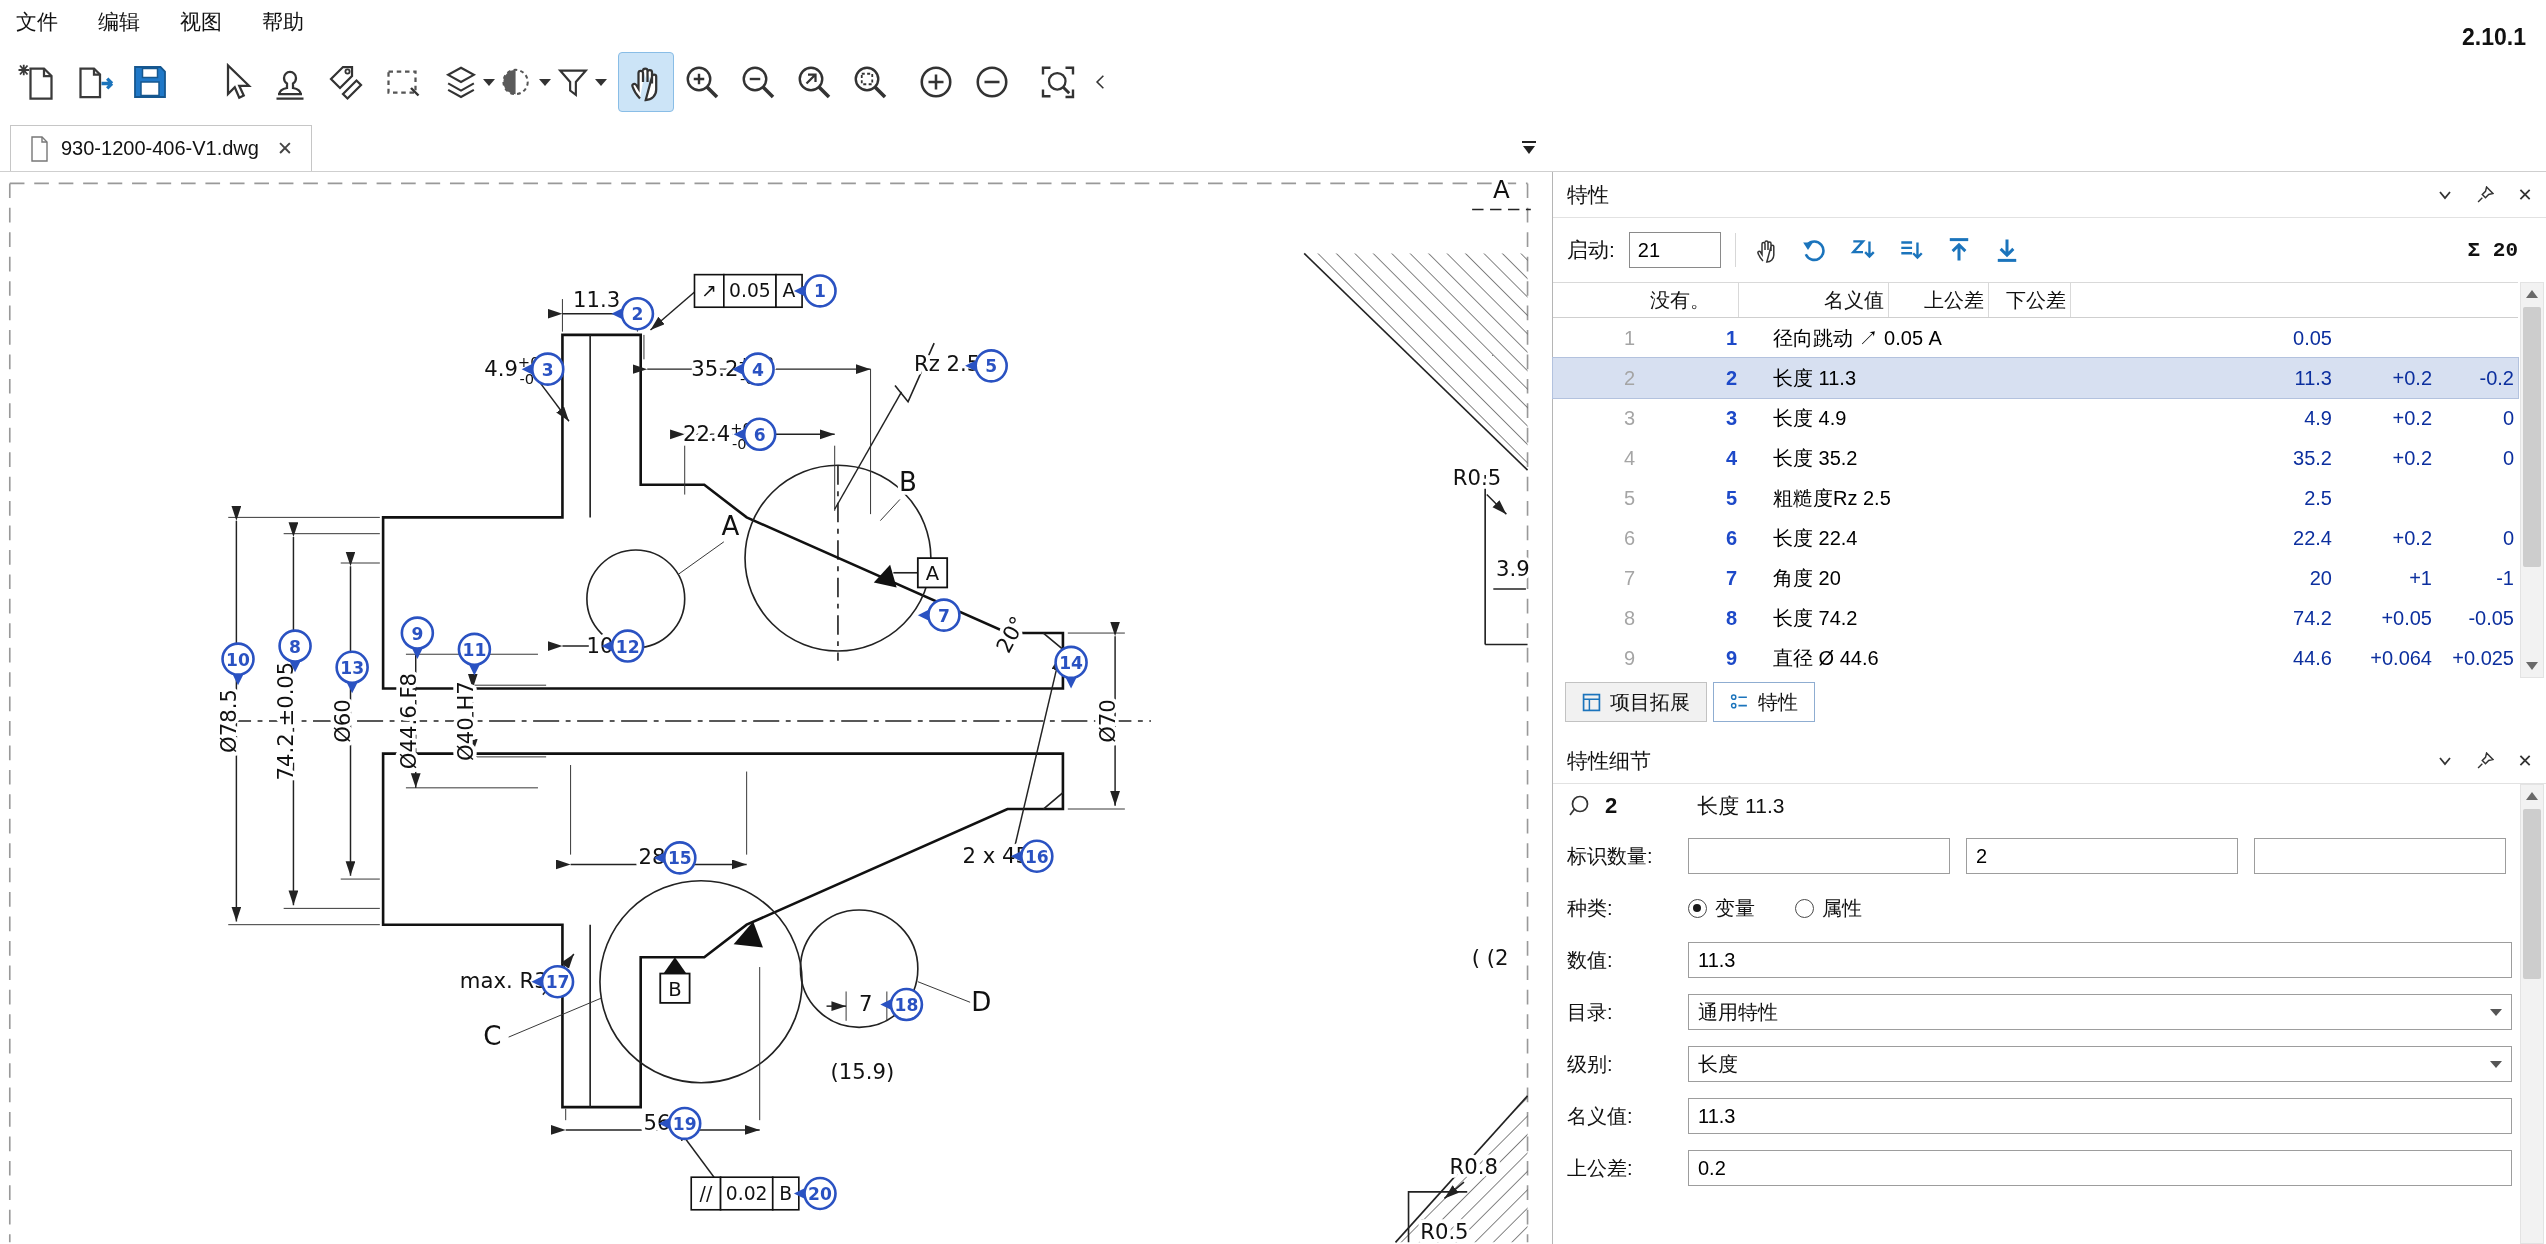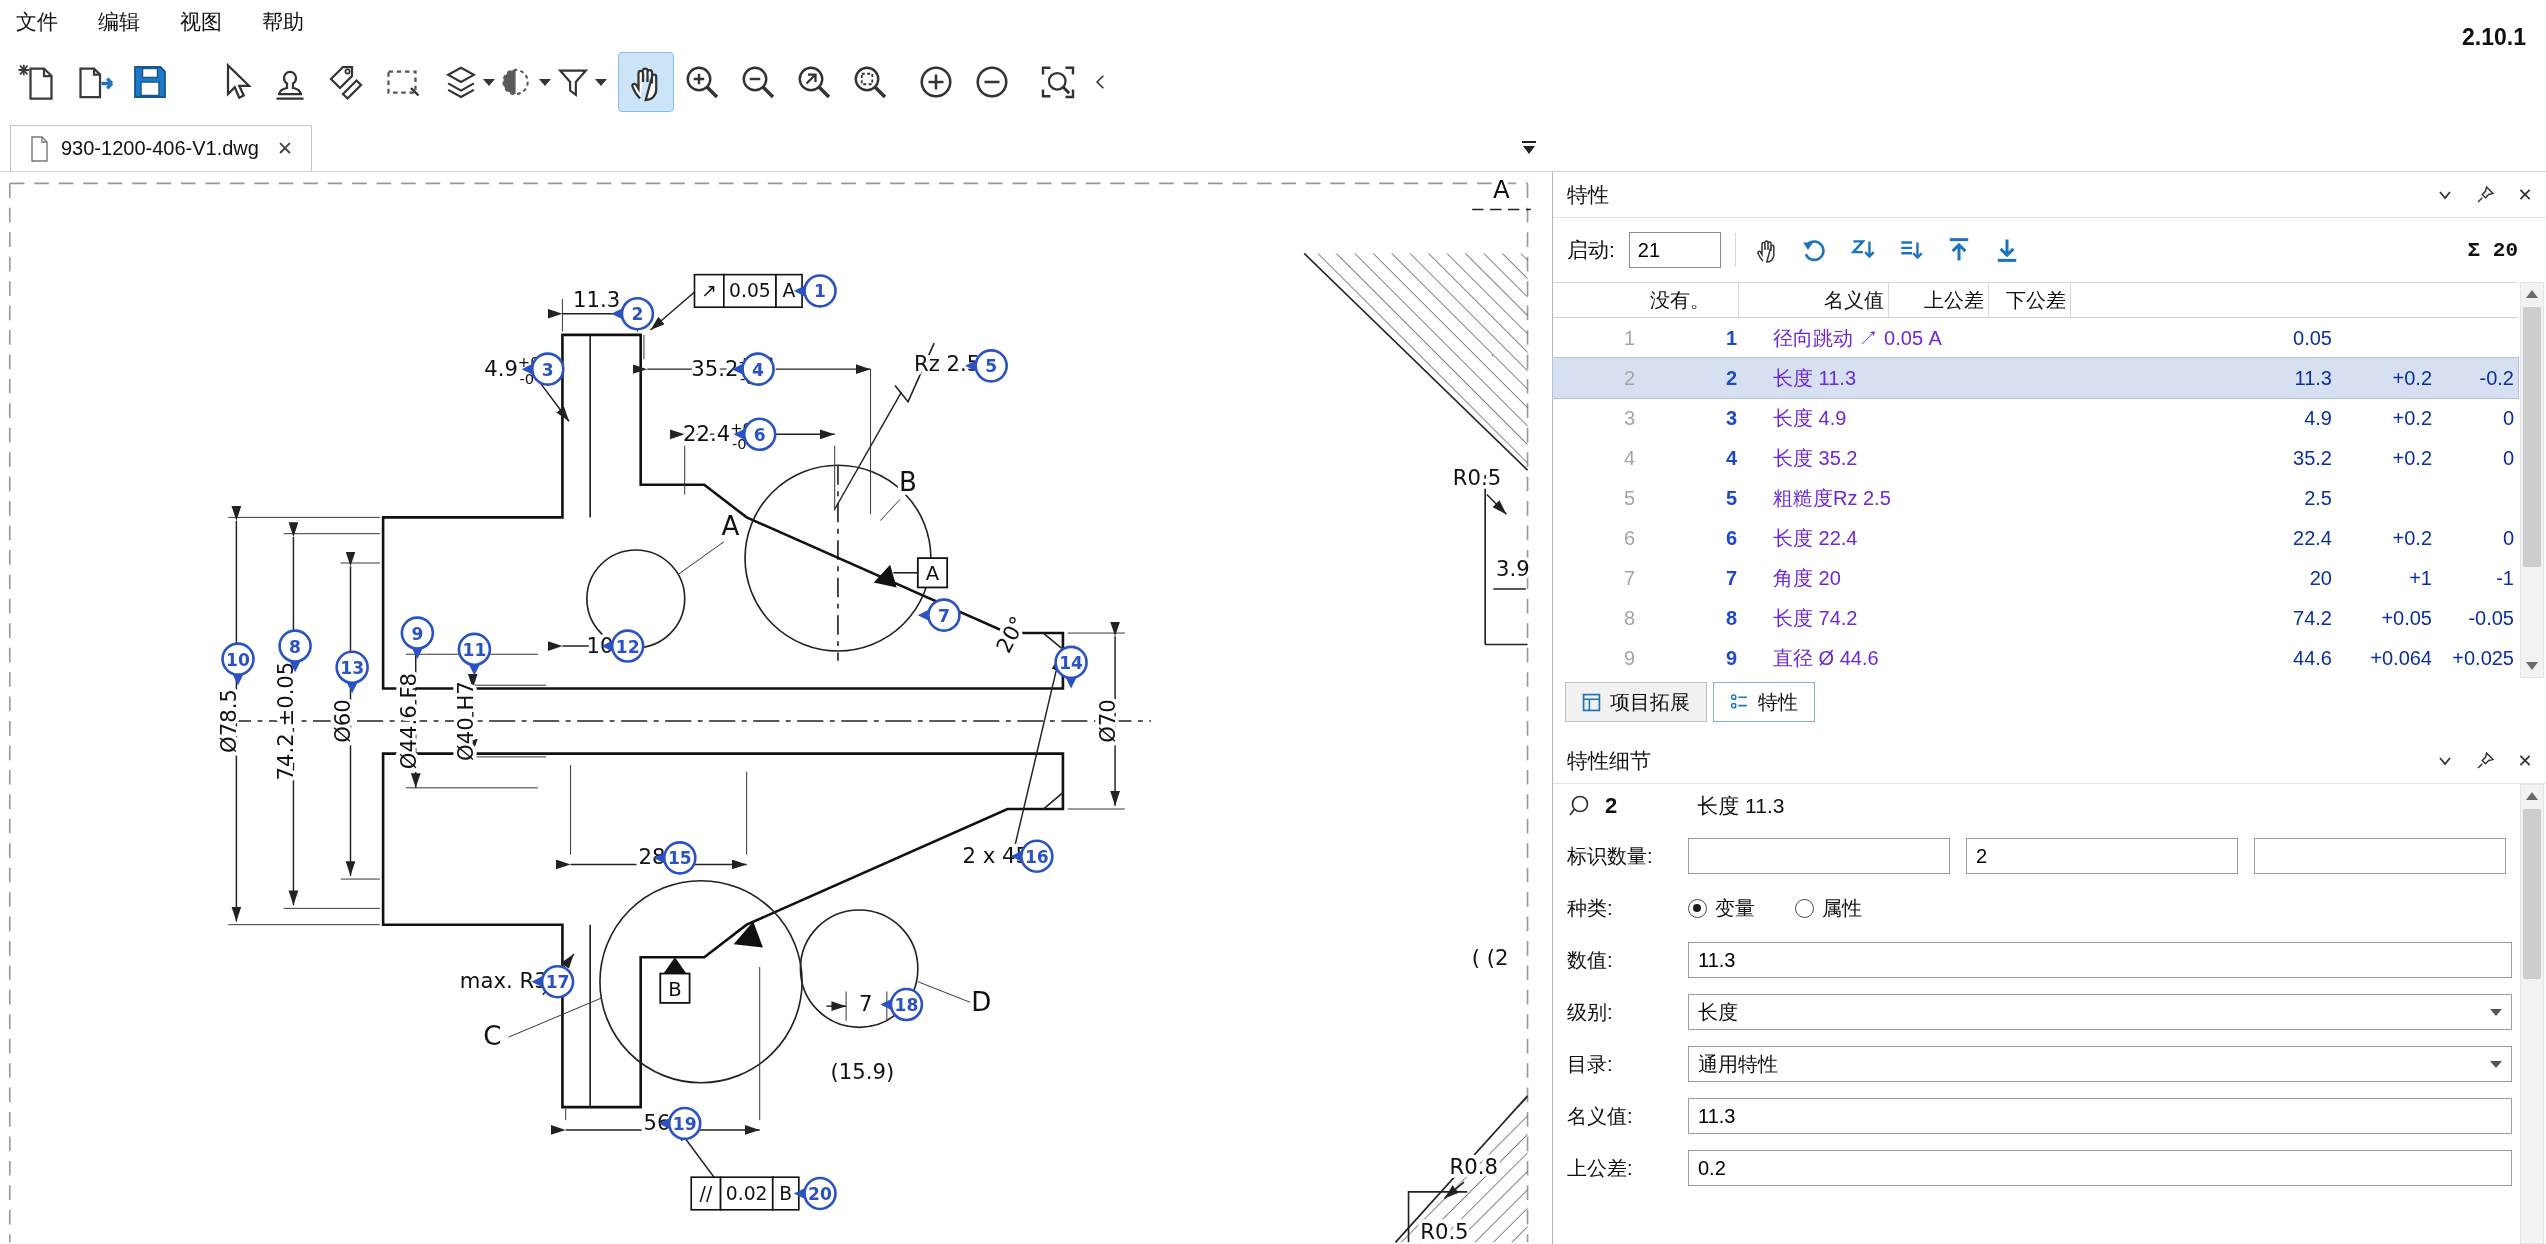--- a/index.html
+++ b/index.html
@@ -52,21 +52,21 @@
   .h-no{width:186px;justify-content:flex-end;padding-right:28px;}
   .h-title{flex:1;padding-left:34px;}
   .h-nom{width:150px;justify-content:flex-end;padding-right:4px;}
   .h-up{width:100px;justify-content:flex-end;padding-right:4px;}
   .h-low{width:82px;justify-content:flex-end;padding-right:4px;font-family:Liberation Serif, serif;}
   .trows{margin-right:28px;}
   .trow{display:flex;align-items:center;height:40px;font-size:20px;}
   .trow.selected{background:#d7e0f1;outline:1px solid #b3c2de;}
   .c-idx{width:90px;text-align:right;color:#a5a5a5;padding-right:8px;}
   .c-no{width:96px;text-align:right;color:#1d49c8;font-weight:bold;padding-right:2px;}
-  .c-title{flex:1;padding-left:34px;color:#6d28d9;white-space:nowrap;overflow:hidden;}
+  .c-title{flex:1;padding-left:34px;color:#000000;white-space:nowrap;overflow:hidden;}
   .c-nom,.c-up,.c-low{text-align:right;color:#0c2f9e;padding-right:4px;}
   .c-nom{width:150px;} .c-up{width:100px;} .c-low{width:82px;}
   
   .vscroll{position:absolute;top:0;right:2px;width:24px;background:#f2f2f2;
     border:1px solid #e3e3e3;}
   .vbtn{height:22px;display:flex;align-items:center;justify-content:center;}
   .tri-up{width:0;height:0;border-left:6px solid transparent;border-right:6px solid transparent;
     border-bottom:8px solid #6a6a6a;}
   .tri-down{width:0;height:0;border-left:6px solid transparent;border-right:6px solid transparent;
     border-top:8px solid #6a6a6a;}
@@ -726,30 +726,30 @@
             <span class="radio checked"></span>
             <span class="rlbl">变量</span>
             <span class="radio"></span>
             <span class="rlbl">属性</span>
           </div>
           <div class="frow">
             <span class="flabel">数值:</span>
             <input class="tinput grow" value="11.3" style="">
           </div>
           <div class="frow">
+            <span class="flabel">目录:</span>
+            <div class="combo">
+              <span>通用特性</span>
+              <span class="chev"></span>
+            </div>
+          </div>
+          <div class="frow">
             <span class="flabel">级别:</span>
             <div class="combo">
               <span>长度</span>
-              <span class="chev"></span>
-            </div>
-          </div>
-          <div class="frow">
-            <span class="flabel">目录:</span>
-            <div class="combo">
-              <span>通用特性</span>
               <span class="chev"></span>
             </div>
           </div>
           <div class="frow">
             <span class="flabel">名义值:</span>
             <input class="tinput grow" value="11.3" style="">
           </div>
           <div class="frow">
             <span class="flabel">上公差:</span>
             <input class="tinput grow" value="0.2" style="">

